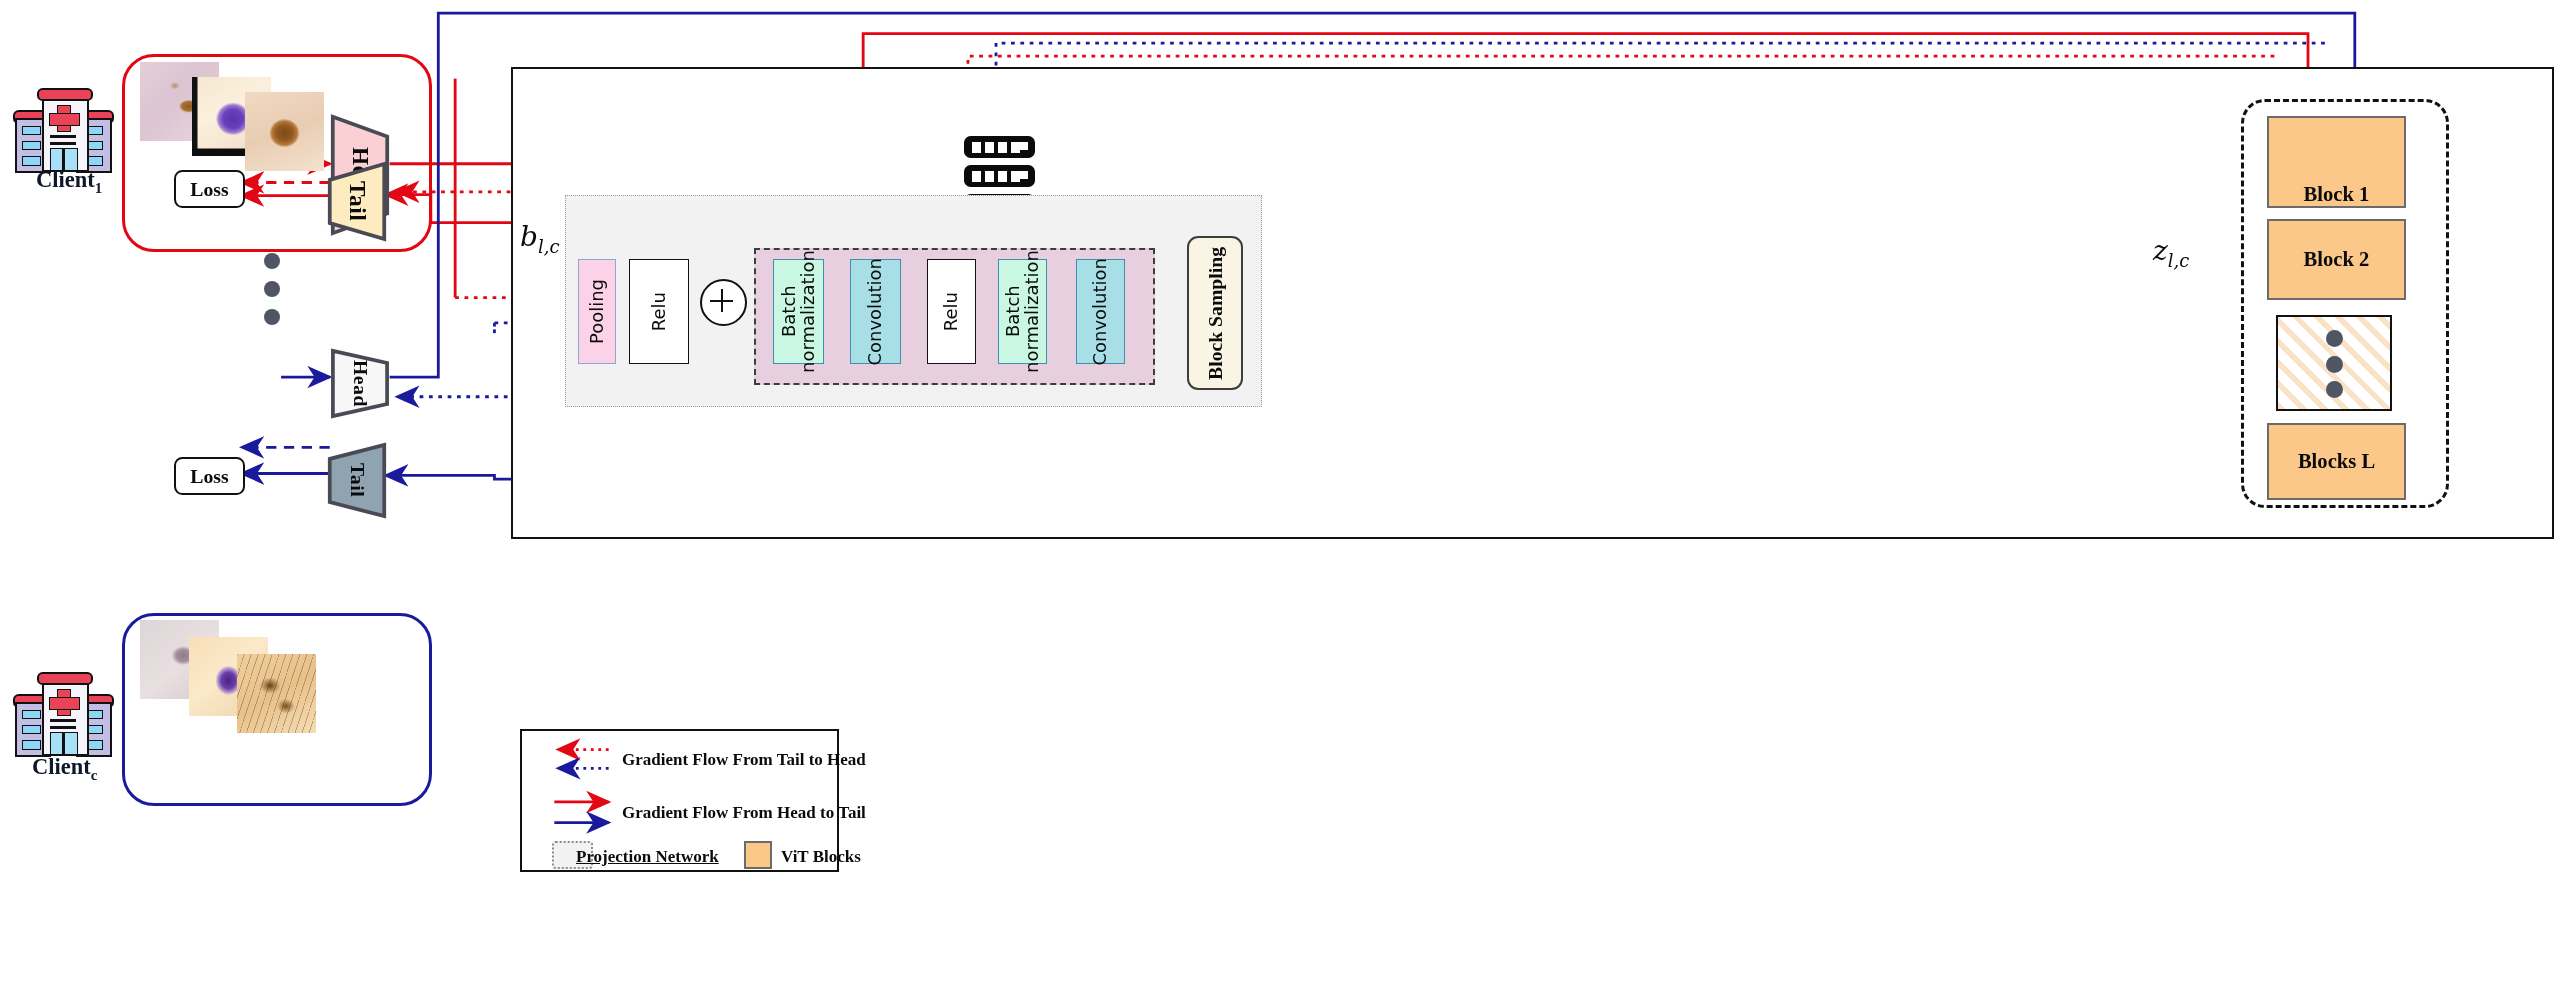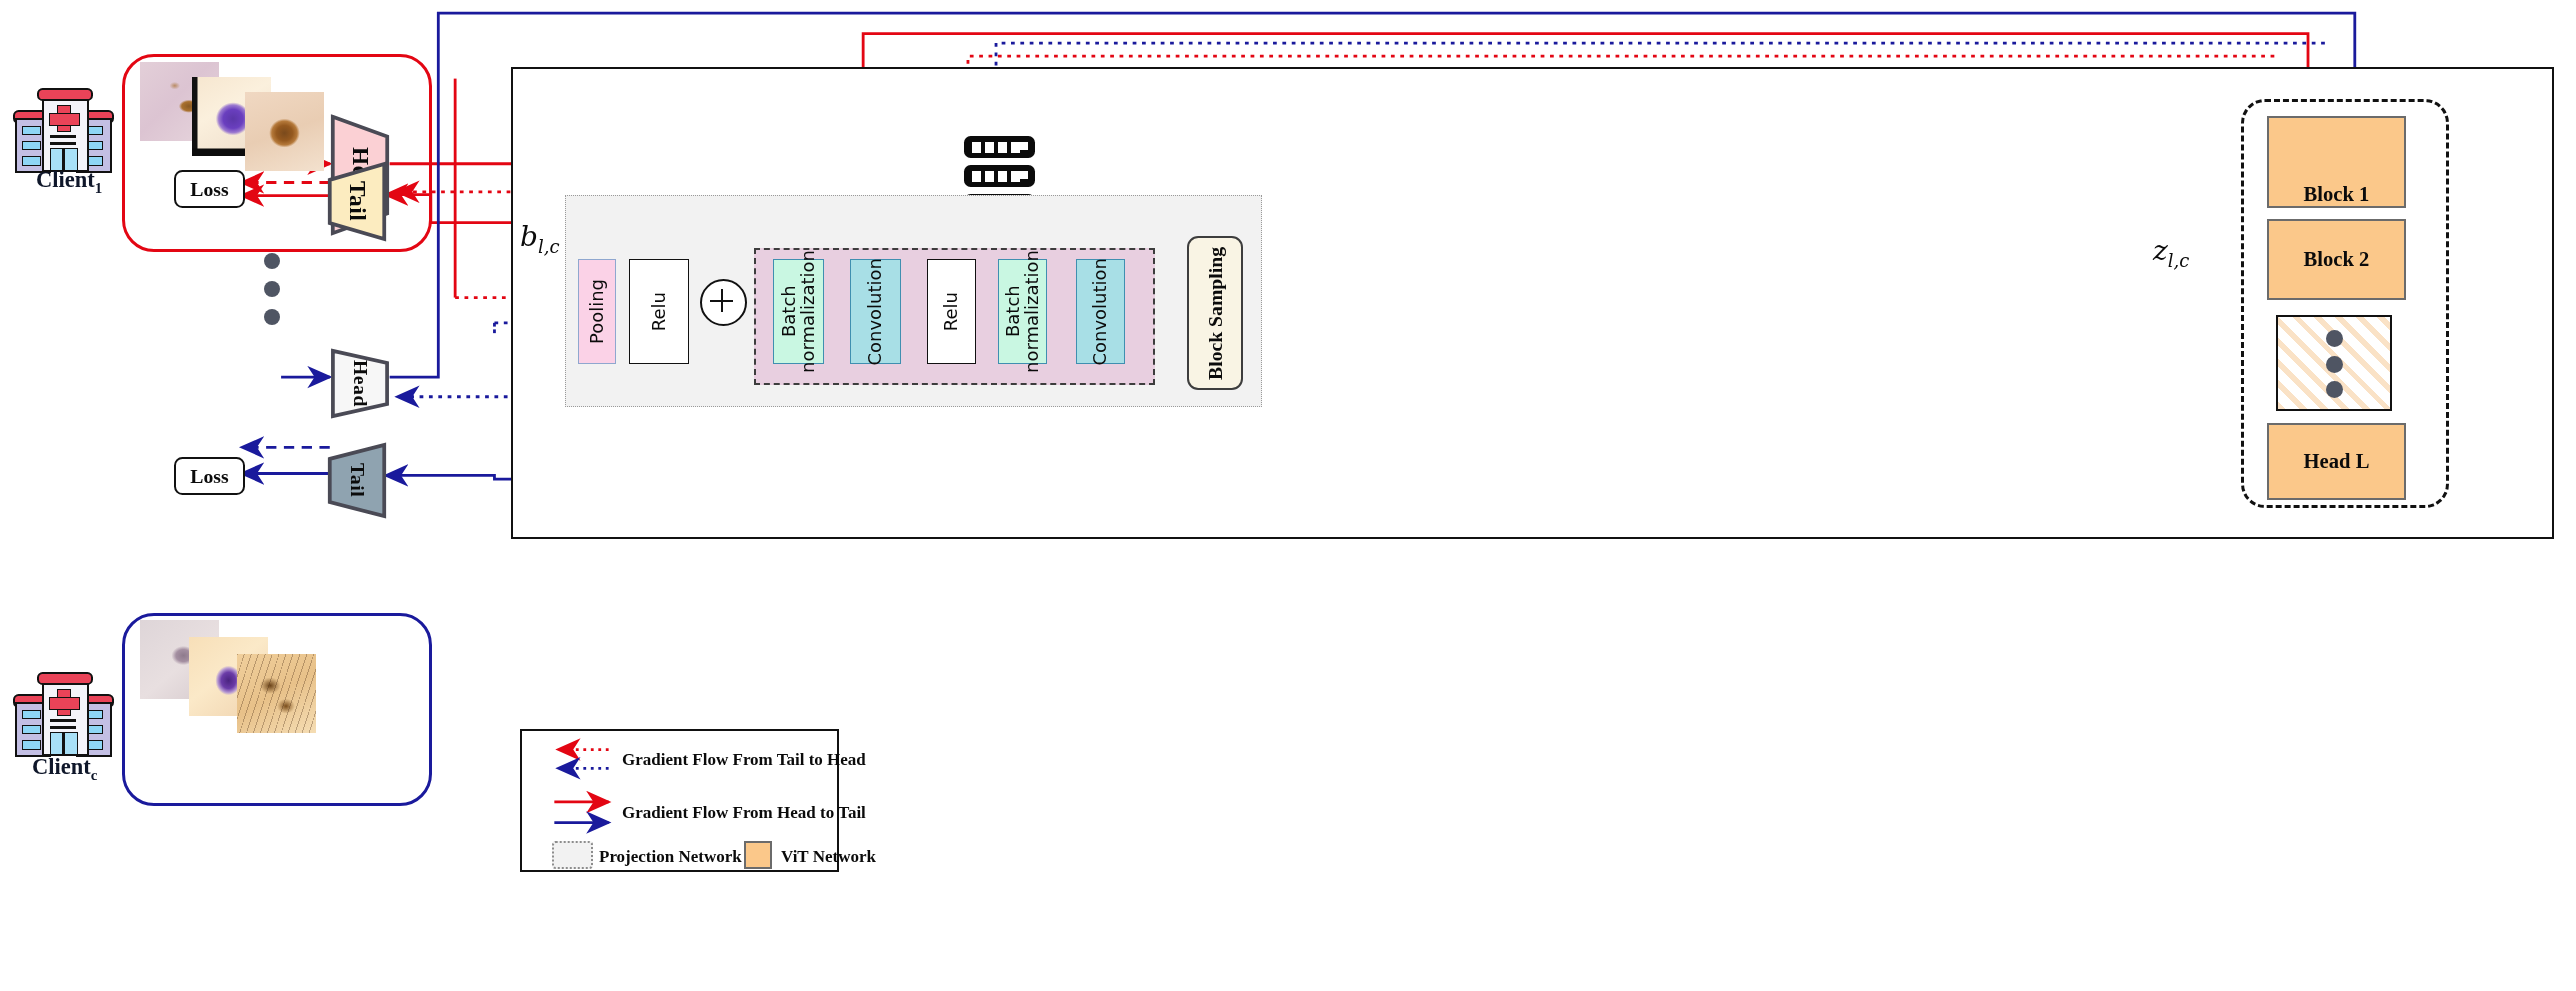--- a/index.html
+++ b/index.html
@@ -409,35 +409,35 @@
   <span>Block 2</span>
 </div>
 
 <div id="vit-ellipsis" style="left:2276px;top:315px;width:112px;height:92px;">
   <div class="d" style="top:13px;"></div>
   <div class="d" style="top:39px;"></div>
   <div class="d" style="top:64px;"></div>
 </div>
 
 <div class="vitblock" style="left:2267px;top:423px;width:135px;height:73px;">
-  <span>Head L</span>
+  <span>Blocks L</span>
 </div>
 
 <div id="LEGEND"></div>
 
 <svg class="flow" viewBox="0 0 2752 1059">
   <g stroke-width="3" fill="none">
     <path d="M650,801 L596,801" stroke="#e30613" stroke-dasharray="3,5" marker-end="url(#arR)"></path>
     <path d="M650,821 L596,821" stroke="#1a1a9c" stroke-dasharray="3,5" marker-end="url(#arB)"></path>
     <path d="M592,857 L650,857" stroke="#e30613" marker-end="url(#arR)"></path>
     <path d="M592,879 L650,879" stroke="#1a1a9c" marker-end="url(#arB)"></path>
   </g>
 </svg>
 
 <div class="abs lg-txt" style="left:622px;top:750px;">Gradient Flow From Tail to Head</div>
 <div class="abs lg-txt" style="left:622px;top:803px;">Gradient Flow From  Head to Tail</div>
 
 <div class="abs sw-proj" style="left:552px;top:841px;"></div>
-<div class="abs lg-txt" style="left:599px;top:847px;">Projection Network</div>
+<div class="abs lg-txt" style="left:576px;top:847px;text-decoration:underline;">Projection Network</div>
 
 <div class="abs sw-vit" style="left:744px;top:841px;"></div>
-<div class="abs lg-txt" style="left:781px;top:847px;">ViT Network</div>
+<div class="abs lg-txt" style="left:781px;top:847px;">ViT Blocks</div>
 
 
 </body></html>

